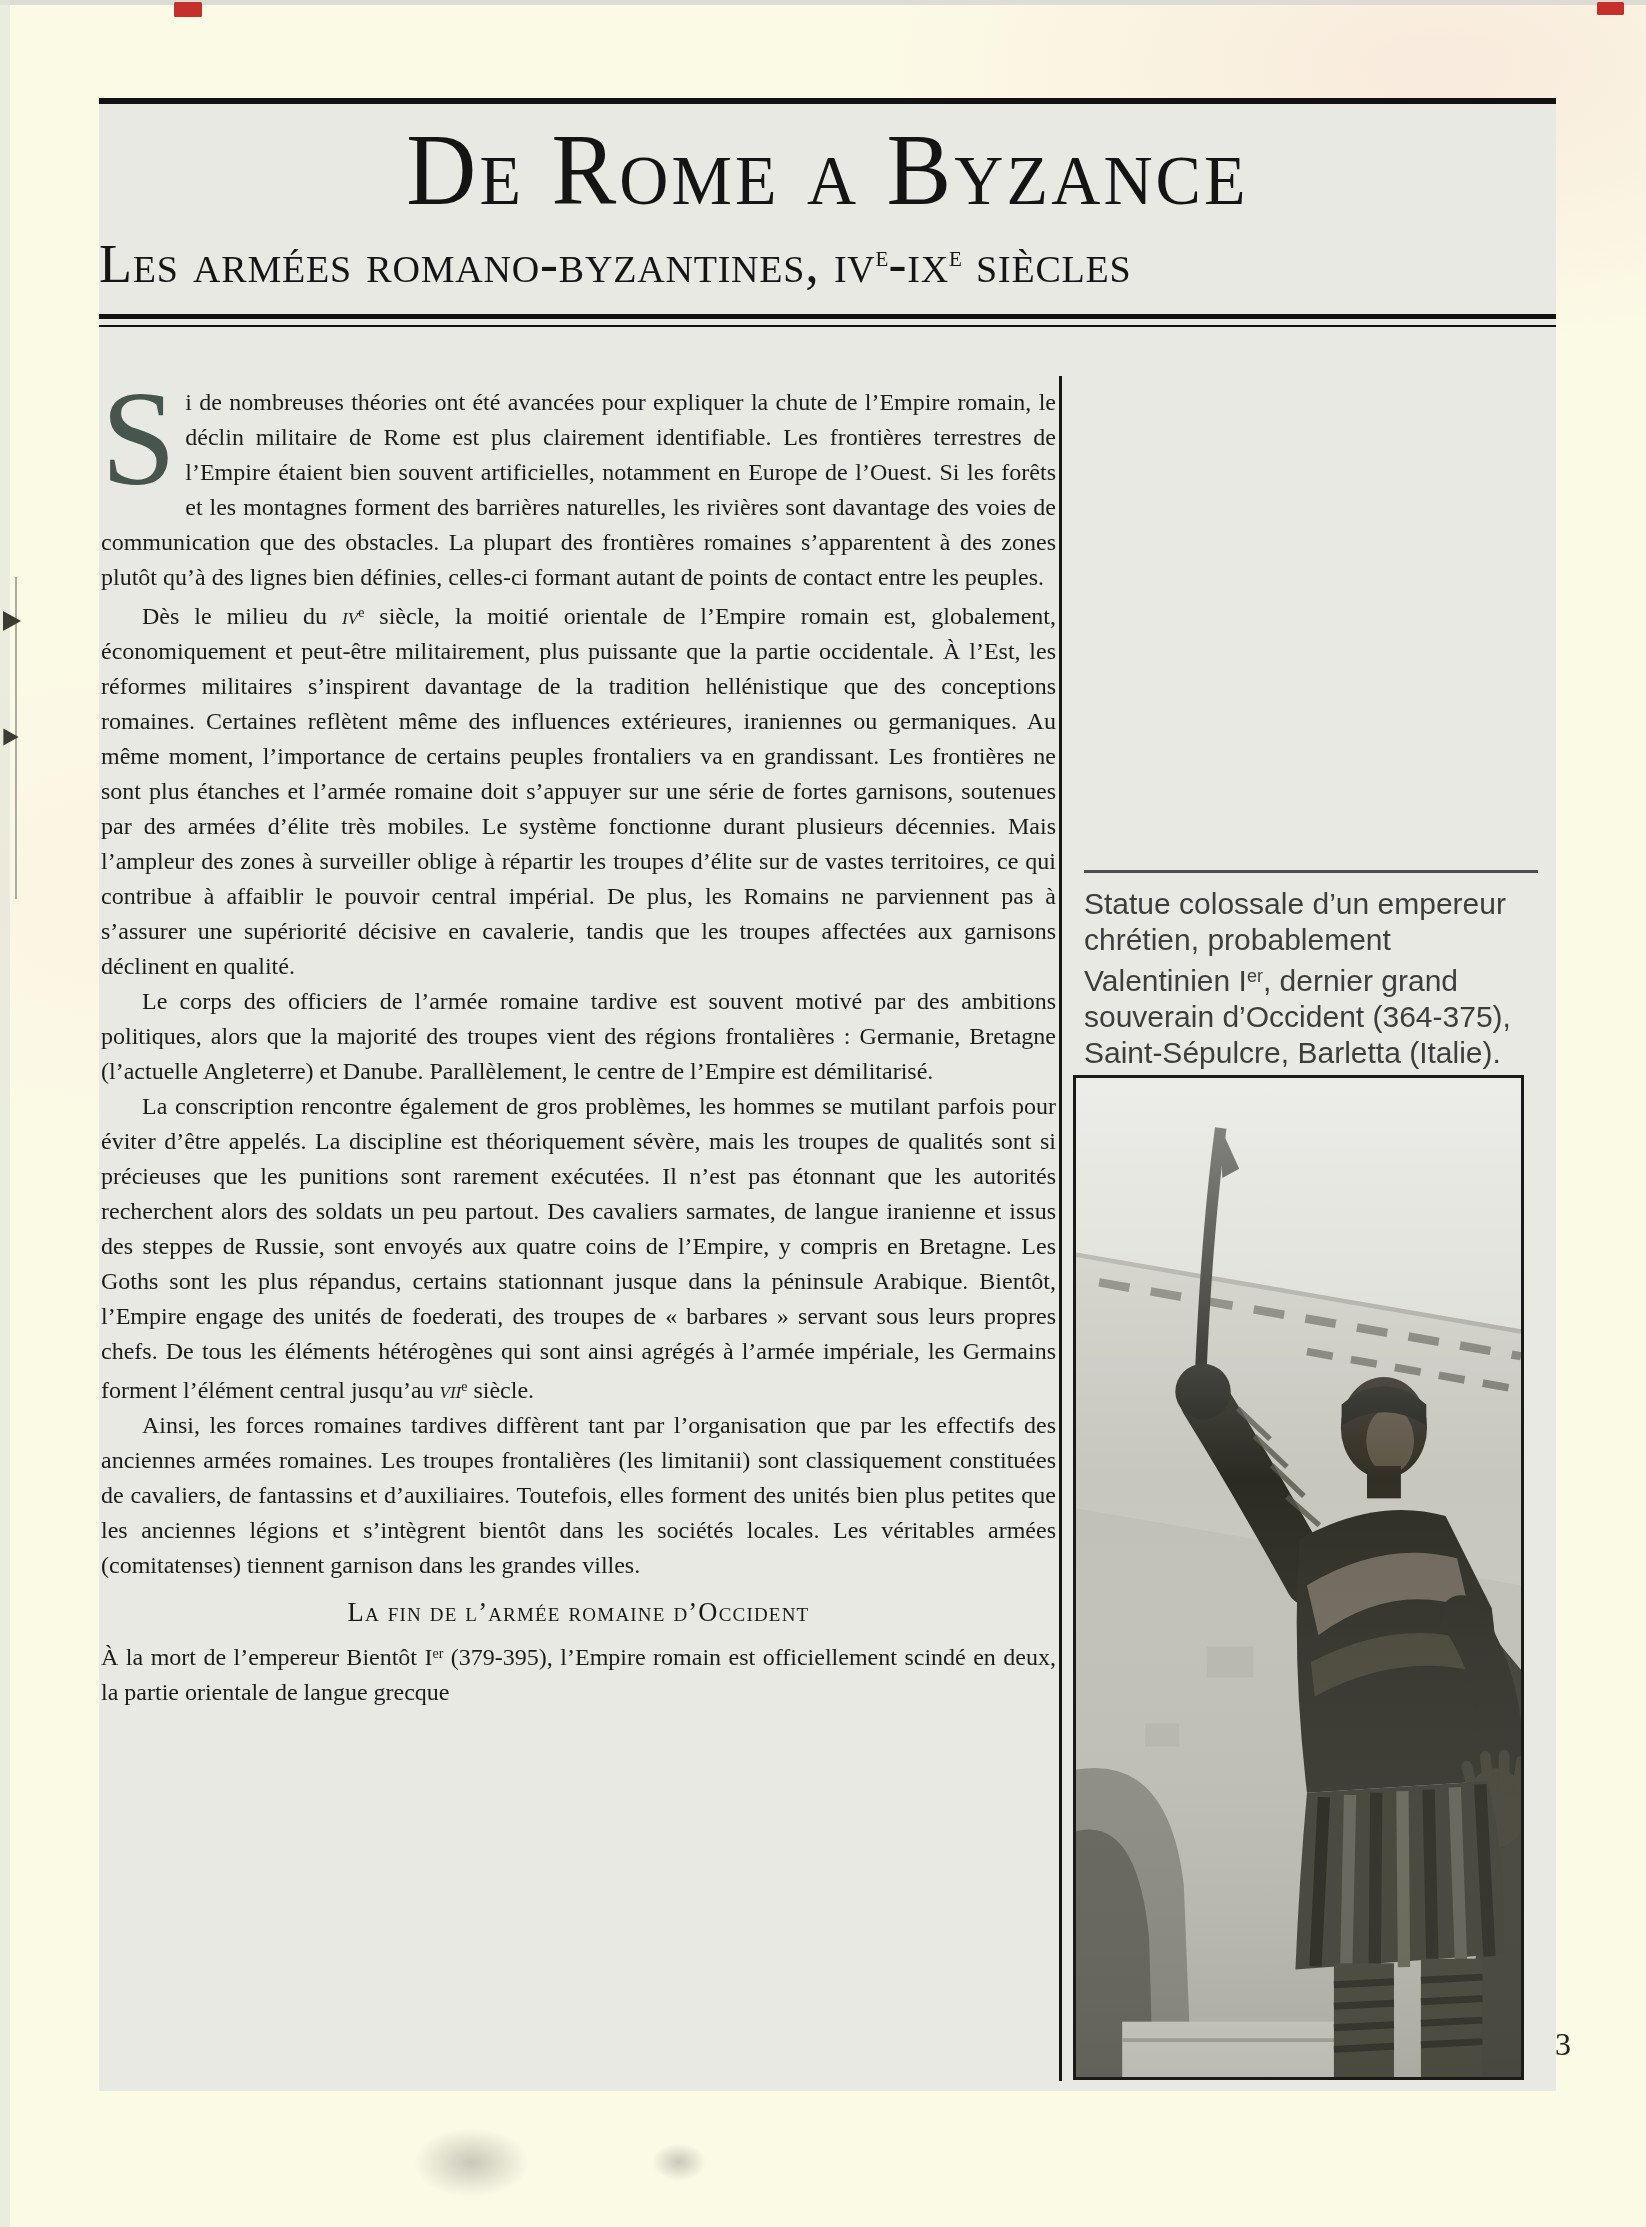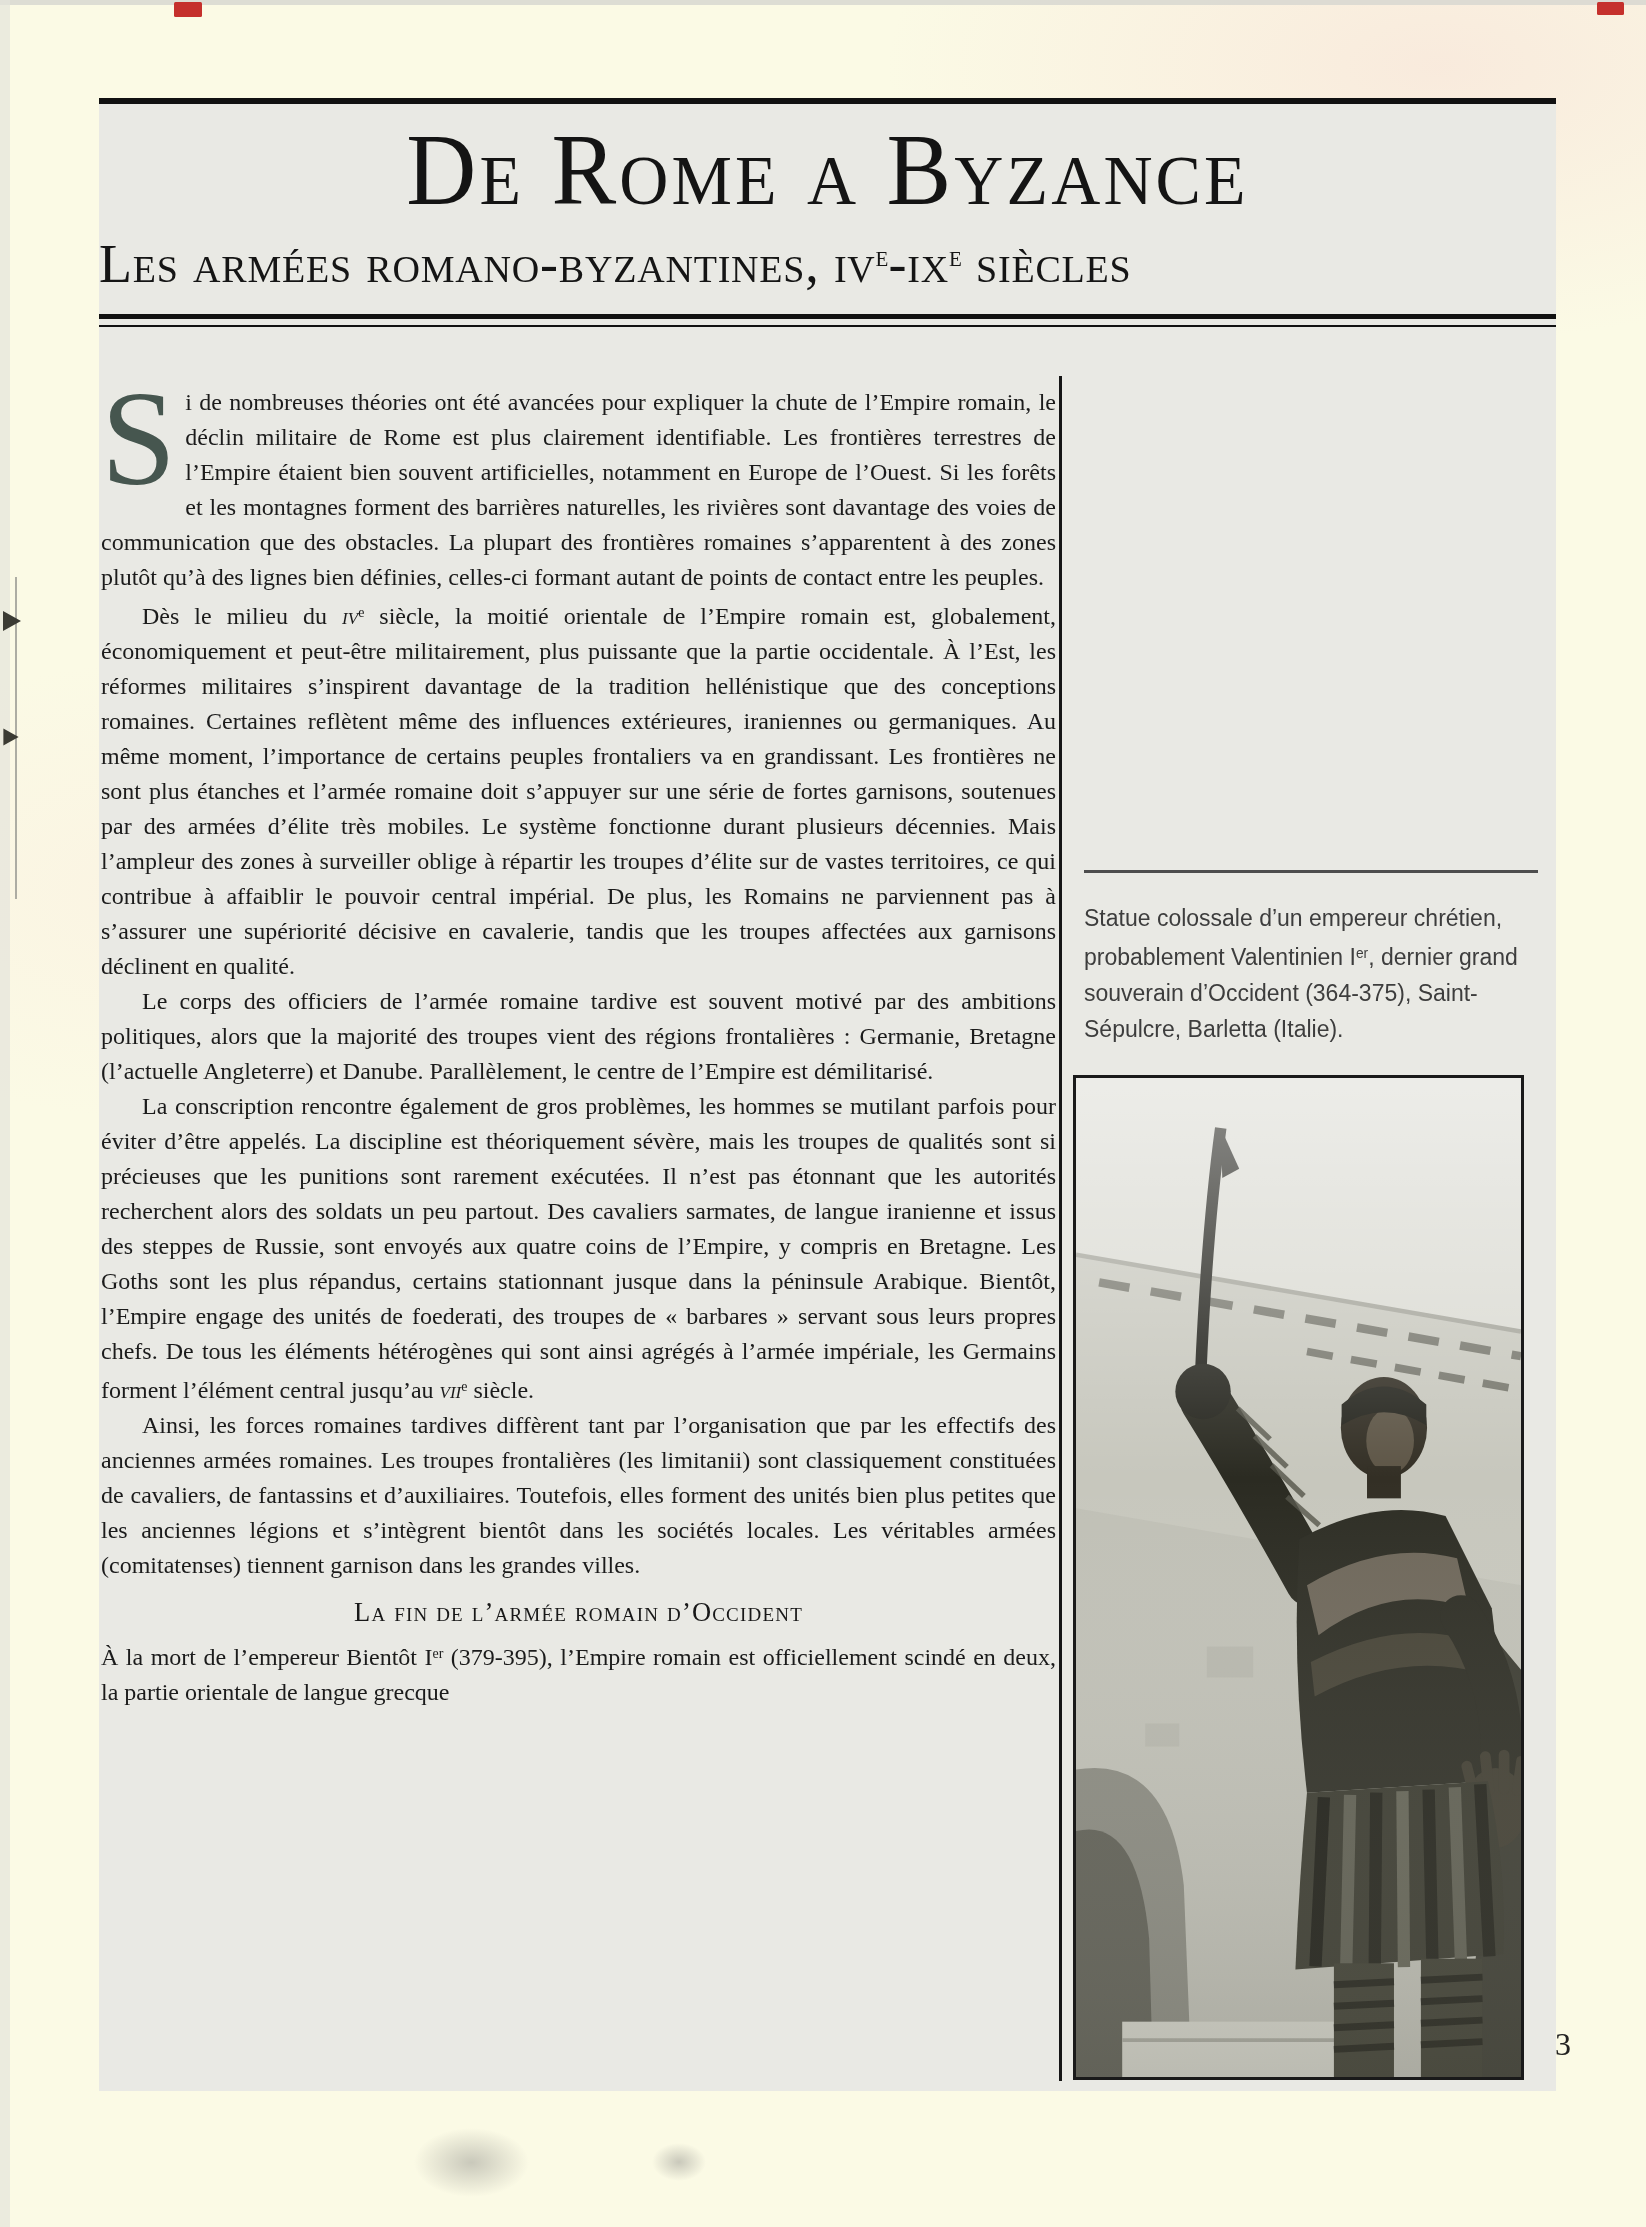--- a/index.html
+++ b/index.html
@@ -88,21 +88,21 @@
   }
 
   
   .col-sep{position:absolute;left:1059px;top:376px;width:3.1px;height:1705px;background:#161616;}
 
   
   .cap-rule{position:absolute;left:1084px;top:870px;width:454px;height:3.1px;background:#4d4d4d;}
   .caption{
     position:absolute;left:1084px;top:886px;width:454px;
     font-family:"Liberation Sans", sans-serif;
-    font-size:23px;line-height:36px;color:#3d3d3d;margin-top:14px;
+    font-size:30px;line-height:36px;color:#3d3d3d;
   }
   .caption .sup{font-size:60%;vertical-align:.5em;}
   .photo-frame{
     position:absolute;left:1073px;top:1075px;width:451px;height:1005px;
     border:3.8px solid #1a1a1a;box-sizing:border-box;
     background:#d9d9d1;
   }
   .photo-frame svg{display:block;width:100%;height:100%;}
 
   .page-number{
@@ -132,21 +132,21 @@
   <div class="doc-subtitle"><span>Les armées romano-byzantines, iv</span><span class="sup">e</span><span>-ix</span><span class="sup">e</span><span> siècles</span></div>
   <div class="rule rule-hdr-thick"></div>
   <div class="rule rule-hdr-thin"></div>
 
   <div class="main-col">
       <p class="body-p"><span class="dropcap">S</span><span>i de nombreuses théories ont été avancées pour expliquer la chute de l’Empire romain, le déclin militaire de Rome est plus clairement identifiable. Les frontières terrestres de l’Empire étaient bien souvent artificielles, notamment en Europe de l’Ouest. Si les forêts et les montagnes forment des barrières naturelles, les rivières sont davantage des voies de communication que des obstacles. La plupart des frontières romaines s’apparentent à des zones plutôt qu’à des lignes bien définies, celles-ci formant autant de points de contact entre les peuples.</span></p>
       <p class="body-p ind"><span>Dès le milieu du </span><span class="sc">iv</span><span class="sup">e</span><span> siècle, la moitié orientale de l’Empire romain est, globalement, économiquement et peut-être militairement, plus puissante que la partie occidentale. À l’Est, les réformes militaires s’inspirent davantage de la tradition hellénistique que des conceptions romaines. Certaines reflètent même des influences extérieures, iraniennes ou germaniques. Au même moment, l’importance de certains peuples frontaliers va en grandissant. Les frontières ne sont plus étanches et l’armée romaine doit s’appuyer sur une série de fortes garnisons, soutenues par des armées d’élite très mobiles. Le système fonctionne durant plusieurs décennies. Mais l’ampleur des zones à surveiller oblige à répartir les troupes d’élite sur de vastes territoires, ce qui contribue à affaiblir le pouvoir central impérial. De plus, les Romains ne parviennent pas à s’assurer une supériorité décisive en cavalerie, tandis que les troupes affectées aux garnisons déclinent en qualité.</span></p>
       <p class="body-p ind"><span>Le corps des officiers de l’armée romaine tardive est souvent motivé par des ambitions politiques, alors que la majorité des troupes vient des régions frontalières : Germanie, Bretagne (l’actuelle Angleterre) et Danube. Parallèlement, le centre de l’Empire est démilitarisé.</span></p>
       <p class="body-p ind"><span>La conscription rencontre également de gros problèmes, les hommes se mutilant parfois pour éviter d’être appelés. La discipline est théoriquement sévère, mais les troupes de qualités sont si précieuses que les punitions sont rarement exécutées. Il n’est pas étonnant que les autorités recherchent alors des soldats un peu partout. Des cavaliers sarmates, de langue iranienne et issus des steppes de Russie, sont envoyés aux quatre coins de l’Empire, y compris en Bretagne. Les Goths sont les plus répandus, certains stationnant jusque dans la péninsule Arabique. Bientôt, l’Empire engage des unités de </span><span class="it">foederati</span><span>, des troupes de « barbares » servant sous leurs propres chefs. De tous les éléments hétérogènes qui sont ainsi agrégés à l’armée impériale, les Germains forment l’élément central jusqu’au </span><span class="sc">vii</span><span class="sup">e</span><span> siècle.</span></p>
       <p class="body-p ind"><span>Ainsi, les forces romaines tardives diffèrent tant par l’organisation que par les effectifs des anciennes armées romaines. Les troupes frontalières (les </span><span class="it">limitanii</span><span>) sont classiquement constituées de cavaliers, de fantassins et d’auxiliaires. Toutefois, elles forment des unités bien plus petites que les anciennes légions et s’intègrent bientôt dans les sociétés locales. Les véritables armées (</span><span class="it">comitatenses</span><span>) tiennent garnison dans les grandes villes.</span></p>
-      <div class="sec-heading">La fin de l’armée romain d’Occident</div>
+      <div class="sec-heading">La fin de l’armée romaine d’Occident</div>
       <p class="body-p"><span>À la mort de l’empereur Bientôt I</span><span class="sup">er</span><span> (379-395), l’Empire romain est officiellement scindé en deux, la partie orientale de langue grecque</span></p>
     </div>
 
   <div class="col-sep"></div>
 
   <div class="cap-rule"></div>
   <div class="caption"><span>Statue colossale d’un empereur chrétien, probablement Valentinien I</span><span class="sup">er</span><span>, dernier grand souverain d’Occident (364-375), Saint-Sépulcre, Barletta (Italie).</span></div>
 
   <div class="photo-frame">
     <svg viewBox="0 0 578 1300" preserveAspectRatio="none">

